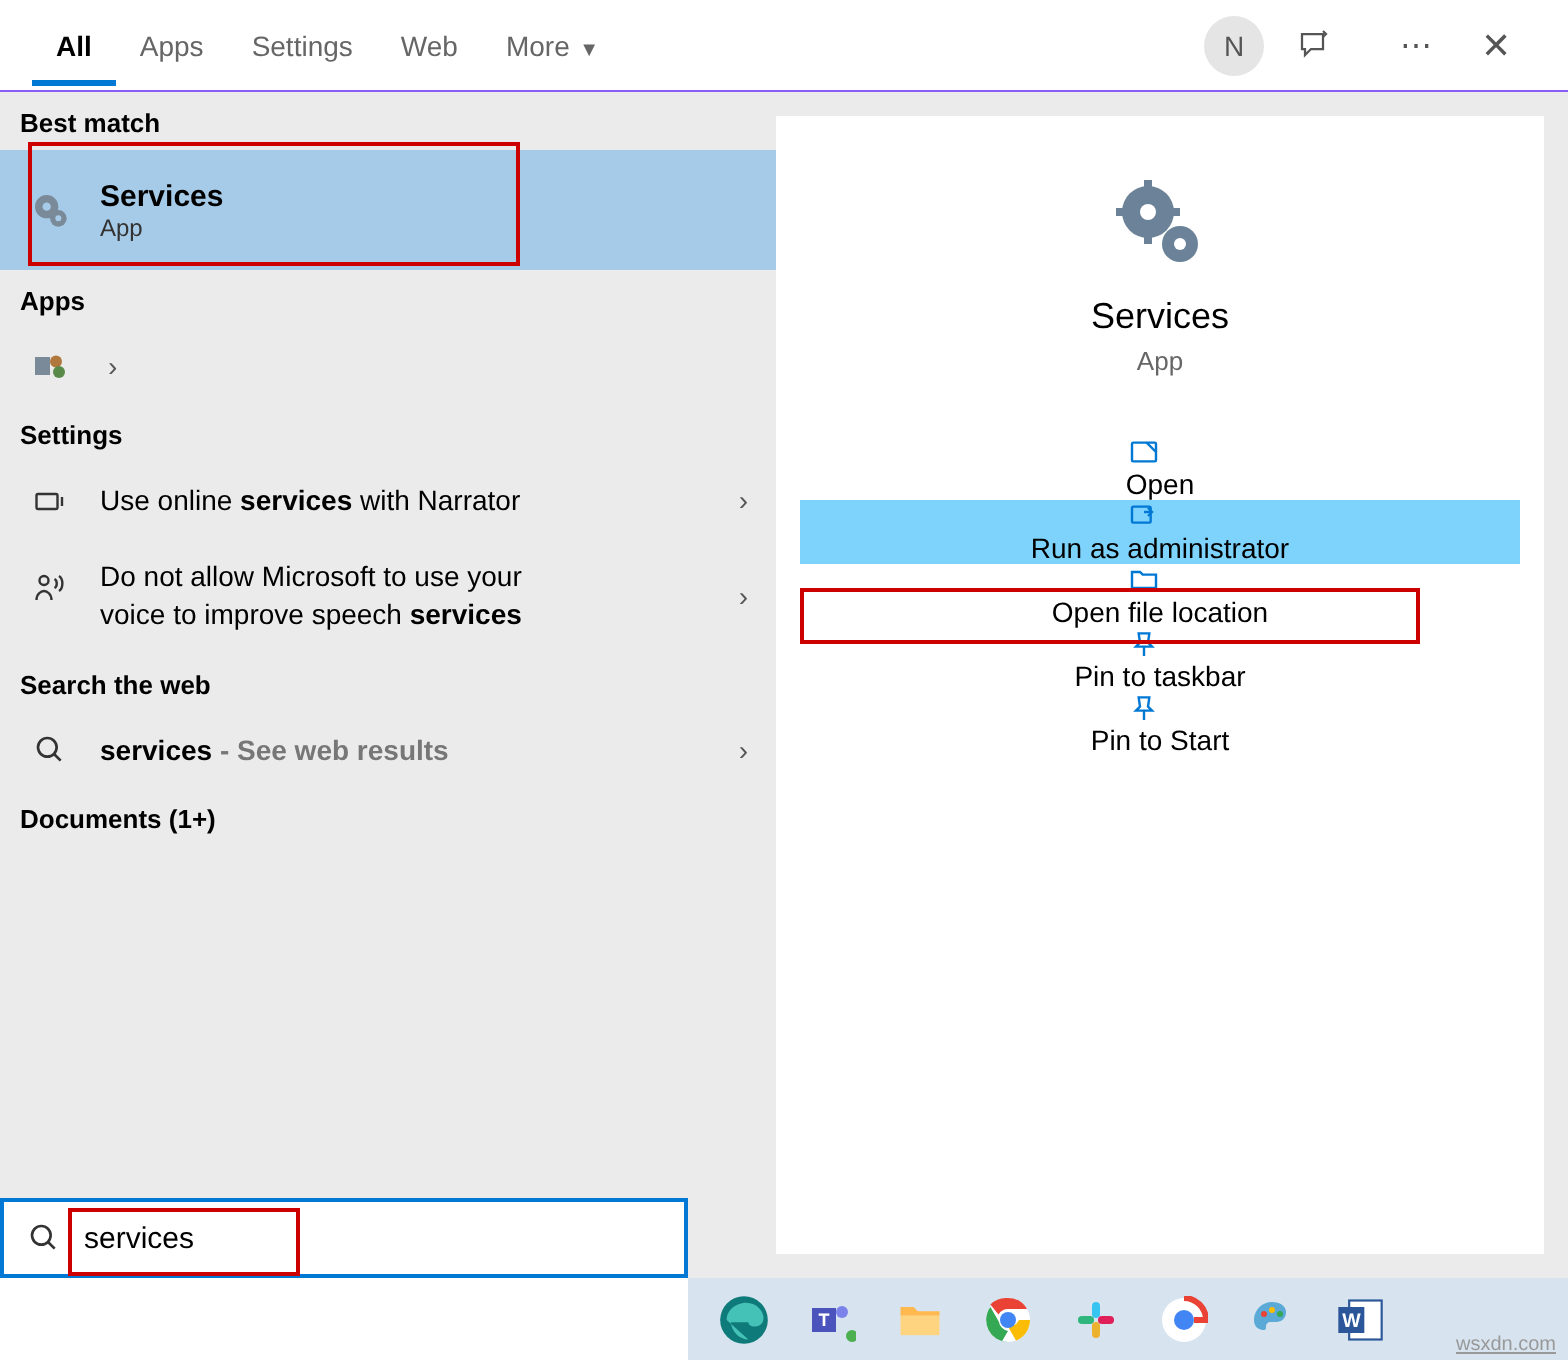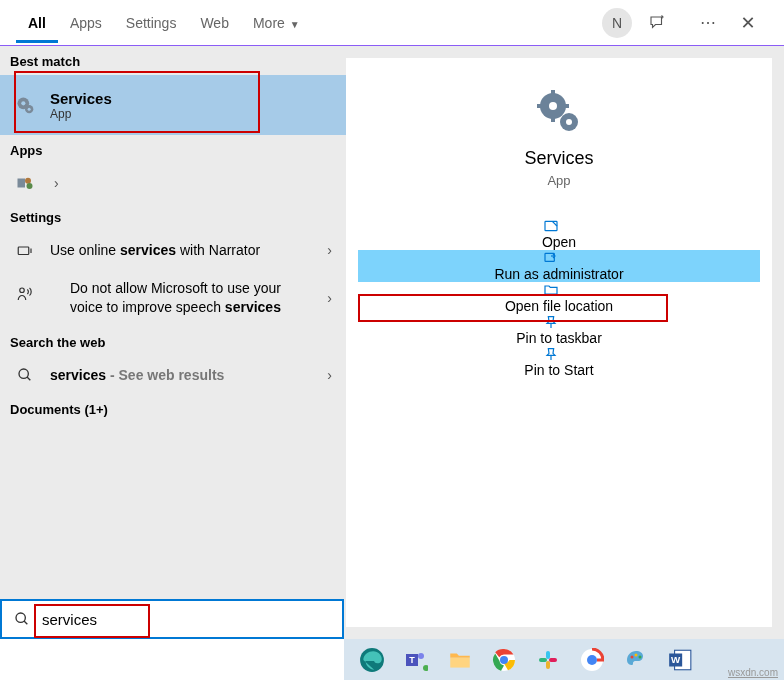--- a/index.html
+++ b/index.html
@@ -10,21 +10,21 @@
   .tab { padding: 12px 12px; font-size: 14px; color: #666; cursor: pointer; }
   .tab.active { color: #000; font-weight: 600; border-bottom: 3px solid #0078d4; padding-bottom: 9px; }
   .tab .chev { font-size: 10px; margin-left: 2px; }
   .tab-spacer { flex: 1; }
   .avatar { width: 30px; height: 30px; border-radius: 50%; background: #e5e5e5; color: #555; display: flex; align-items: center; justify-content: center; font-size: 14px; margin-right: 16px; }
   .titlebar-icon { width: 40px; text-align: center; color: #555; font-size: 16px; cursor: pointer; }
   .titlebar-icon.close { font-size: 18px; }
   
   
   .main { display: flex; height: 593px; background: #ebebeb; }
-  .left { width: 346px; background: #ebebeb; position: relative; }
+  .left { width: 388px; background: #ebebeb; position: relative; }
   .right { flex: 1; margin: 12px 12px 12px 0; background: #fff; padding-top: 20px; }
   
   .section-title { padding: 8px 10px 6px 10px; font-size: 13px; font-weight: 600; color: #000; }
   
   .result-row { display: flex; align-items: center; padding: 8px 10px; cursor: pointer; position: relative; }
   .result-row .icon { width: 22px; height: 22px; margin-right: 14px; margin-left: 4px; display: flex; align-items: center; justify-content: center; font-size: 14px; color: #444; flex-shrink: 0; }
   .result-row .text { flex: 1; font-size: 14px; color: #000; }
   .result-row .chev-right { color: #555; font-size: 14px; padding: 0 4px; }
   
   .best-match { background: #a6cbe8; height: 60px; padding: 10px 10px; align-items: center; }
@@ -118,21 +118,21 @@
     <div class="result-row">
       <div class="icon">
         <svg width="18" height="18" viewBox="0 0 24 24" fill="none" stroke="#333" stroke-width="1.6">
             <rect x="3" y="8" width="14" height="10" rx="1"></rect>
             <path d="M20 10v6"></path>
           </svg>
       </div>
       <div class="text"><span>Use online </span><b>services</b><span> with Narrator</span></div>
       <div class="chev-right">›</div>
     </div>
-    <div class="result-row" style="align-items:flex-start; padding-top:10px; padding-bottom:10px;gap:20px;">
+    <div class="result-row" style="align-items:flex-start; padding-top:10px; padding-bottom:10px;">
       <div class="icon" style="margin-top:4px;">
         <svg width="18" height="18" viewBox="0 0 24 24" fill="none" stroke="#333" stroke-width="1.6">
             <circle cx="8" cy="7" r="3"></circle>
             <path d="M3 20c0-4 3-6 5-6s5 2 5 6"></path>
             <path d="M15 6c2 1 2 5 0 6"></path>
             <path d="M18 4c3 2 3 8 0 10"></path>
           </svg>
       </div>
       <div class="text" style="line-height:1.35;">
         <span>Do not allow Microsoft to use your</span><br>

